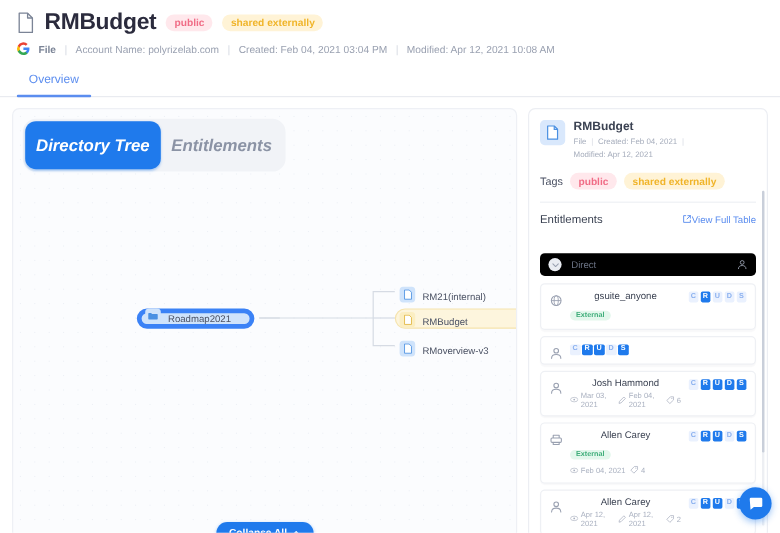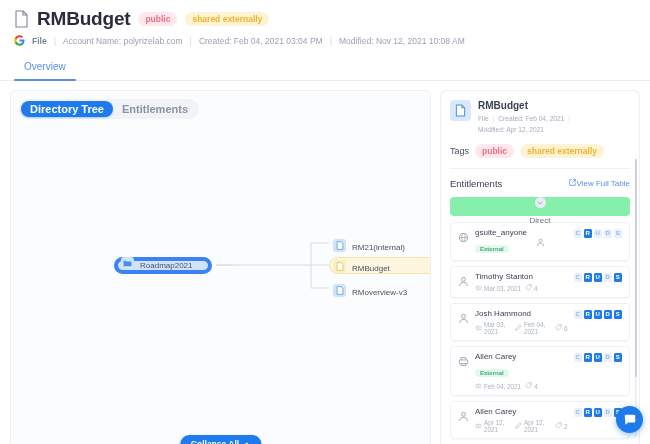--- a/index.html
+++ b/index.html
@@ -32,21 +32,21 @@
   .tabs { margin-top: 11px; border-bottom: 1px solid #e9ebf0; padding: 0 14px; display:flex; }
   .tab { font-size: 10px; color:#5b8def; padding: 4px 10px 8px 10px; position: relative; font-weight:500;}
   .tab.active:after { content:""; position:absolute; left:0; right:0; bottom:-1px; height:2.5px; background:#5b8def; border-radius:2px;}
 
   
   .body { display:flex; gap:0; padding: 9px 10px 0 10px; height: calc(444px - 76px); }
 
   
   .graph-panel { position: relative; flex: 1; background:#fbfcfe; border:1px solid #eef0f5; border-radius: 6px; overflow:hidden; }
   .seg-wrap { position:absolute; top:8px; left:8px; display:flex; background:#f1f3f7; border-radius: 11px; padding:2px; z-index:4; }
-  .seg { font-size: 11px; padding: 2px 9px; border-radius: 9px; color:#8b93a5; font-weight:600; white-space:nowrap;}
+  .seg { font-size: 14px; padding: 12px 9px; border-radius: 9px; color:#8b93a5; font-weight:600; white-space:nowrap;font-style:italic;}
   .seg.active { background:#1f7aec; color:#fff; box-shadow: 0 1px 2px rgba(31,122,236,.35); }
 
   .grid-bg { position:absolute; inset:0;
     background-image: radial-gradient(#e3e8f0 0.7px, transparent 0.7px);
     background-size: 12px 12px; opacity:.75;}
 
   .graph-canvas { position:absolute; inset:0; }
 
   .node { position:absolute; display:flex; align-items:flex-end; gap:6px; height:17px; font-size:8px; color:#4a5163; white-space:nowrap; }
   .node-pill { border-radius:9px; padding:0 14px 0 3px; }
@@ -73,30 +73,30 @@
 
   .tags-row { display:flex; align-items:center; gap:6px; margin-top:11px; }
   .tags-label { font-size:9px; color:#4a5163; font-weight:500;}
 
   .hr { height:1px; background:#eef0f4; margin:10px 0 0 0; }
 
   .ent-head { display:flex; align-items:center; justify-content:space-between; margin-top:9px; }
   .ent-title { font-size:9.5px; color:#3b4252; font-weight:500;}
   .view-full { font-size:8px; color:#5b8def; display:flex; align-items:center; gap:0;padding-left:32px; }
 
-  .group-row { margin-top:8px; background:#86efac; border-radius:4px; height:19px; display:flex; align-items:center; padding:0 7px; gap:8px;flex-direction:column;}
+  .group-row { margin-top:22px; background:#000000; border-radius:4px; height:19px; display:flex; align-items:center; padding:0 7px; gap:8px;}
   .chev { width:11px; height:11px; border-radius:50%; background:#e9ecf2; display:flex; align-items:center; justify-content:center; flex:none;}
   .group-name { font-size:8px; color:#6b7384; flex:1; }
 
   .ent-list { margin-top:6px; }
   .ent-row { background:#fff; border:1px solid #eef0f4; border-radius:4px; padding:5px 7px; margin-bottom:5px;
              display:flex; align-items:flex-start; gap:6px; box-shadow:0 1px 1px rgba(20,30,60,.03); }
   .ent-ico { width:11px; height:11px; flex:none; margin-top:1px; color:#9aa1b1;}
   .ent-main { flex:1; min-width:0; }
-  .ent-name { font-size:8px; color:#3b4252; }
+  .ent-name { font-size:8px; color:#3b4252;text-align:center; }
   .ext-badge { display:inline-block; margin-top:3px; background:#e3f7ec; color:#3fae7a; font-size:6px; padding:1px 5px; border-radius:7px; font-weight:600;}
   .ent-meta { margin-top:3px; display:flex; align-items:center; gap:4px; font-size:6.3px; color:#aab1c0; flex-wrap:nowrap;}
   .ent-meta .mi { display:flex; align-items:center; gap:2px; }
 
   .cruds { display:flex; gap:1.5px; flex:none; margin-top:1px;}
   .cr { width:8.5px; height:8.5px; border-radius:1.5px; font-size:6px; font-weight:700;
         display:flex; align-items:center; justify-content:center; background:#eaf1fe; color:#8ab0ef; }
   .cr.on { background:#1f7aec; color:#fff; }
 
   .scrollbar { position:absolute; right:2px; top:68px; bottom:10px; width:2.5px; background:#edeff3; border-radius:2px;}
@@ -131,21 +131,21 @@
             <path fill="#FBBC05" d="M5.6 14.2a6.9 6.9 0 0 1 0-4.4v-3H1.8a11.5 11.5 0 0 0 0 10.4l3.8-3z"></path>
             <path fill="#EA4335" d="M12 5.1c1.7 0 3.2.6 4.4 1.7l3.3-3.3A11.5 11.5 0 0 0 1.8 6.8l3.8 3c.9-2.7 3.4-4.7 6.4-4.7z"></path>
           </svg>
       </span>
       <span class="meta-file">File</span>
       <span class="divider-v">|</span>
       <span class="meta-item">Account Name: polyrizelab.com</span>
       <span class="divider-v">|</span>
       <span class="meta-item">Created: Feb 04, 2021 03:04 PM</span>
       <span class="divider-v">|</span>
-      <span class="meta-item">Modified: Nov 12, 2021 10:08 AM</span>
+      <span class="meta-item">Modified: Apr 12, 2021 10:08 AM</span>
     </div>
   </div>
 
   <div class="tabs">
     <div class="tab active">Overview</div>
   </div>
 
   <div class="body">
 
     <div class="graph-panel">
@@ -293,39 +293,20 @@
             </div>
           </div>
 
           <div class="ent-row">
             <span class="ent-ico">
               <svg width="11" height="11" viewBox="0 0 12 12">
                   <circle cx="6" cy="3.6" r="2.1" stroke="#9aa1b1" stroke-width="1" fill="none"></circle>
                   <path d="M1.8 10.5c0-2.3 1.9-3.5 4.2-3.5s4.2 1.2 4.2 3.5" stroke="#9aa1b1" stroke-width="1" fill="none" stroke-linecap="round"></path>
                 </svg>
             </span>
-            <div class="ent-main">
-              <div class="ent-name">Timothy Stanton</div>
-              <div class="ent-meta">
-                <span class="mi">
-                  <span><svg width="7" height="6" viewBox="0 0 12 8">
-                        <ellipse cx="6" cy="4" rx="5.2" ry="3.2" stroke="#aab1c0" stroke-width=".9" fill="none"></ellipse>
-                        <circle cx="6" cy="4" r="1.3" fill="#aab1c0"></circle>
-                      </svg></span>
-                  <span>Mar 03, 2021</span>
-                </span>
-                <span class="mi">
-                  <span><svg width="7" height="7" viewBox="0 0 10 10">
-                        <path d="M5.3 1H9v3.7L4.6 9 1 5.4z" stroke="#aab1c0" stroke-width=".9" fill="none" stroke-linejoin="round"></path>
-                        <circle cx="7" cy="3" r=".7" fill="#aab1c0"></circle>
-                      </svg></span>
-                  <span>4</span>
-                </span>
-              </div>
-            </div>
             <div class="cruds">
               <span class="cr">C</span>
               <span class="cr on">R</span>
               <span class="cr on">U</span>
               <span class="cr">D</span>
               <span class="cr on">S</span>
             </div>
           </div>
 
           <div class="ent-row">

